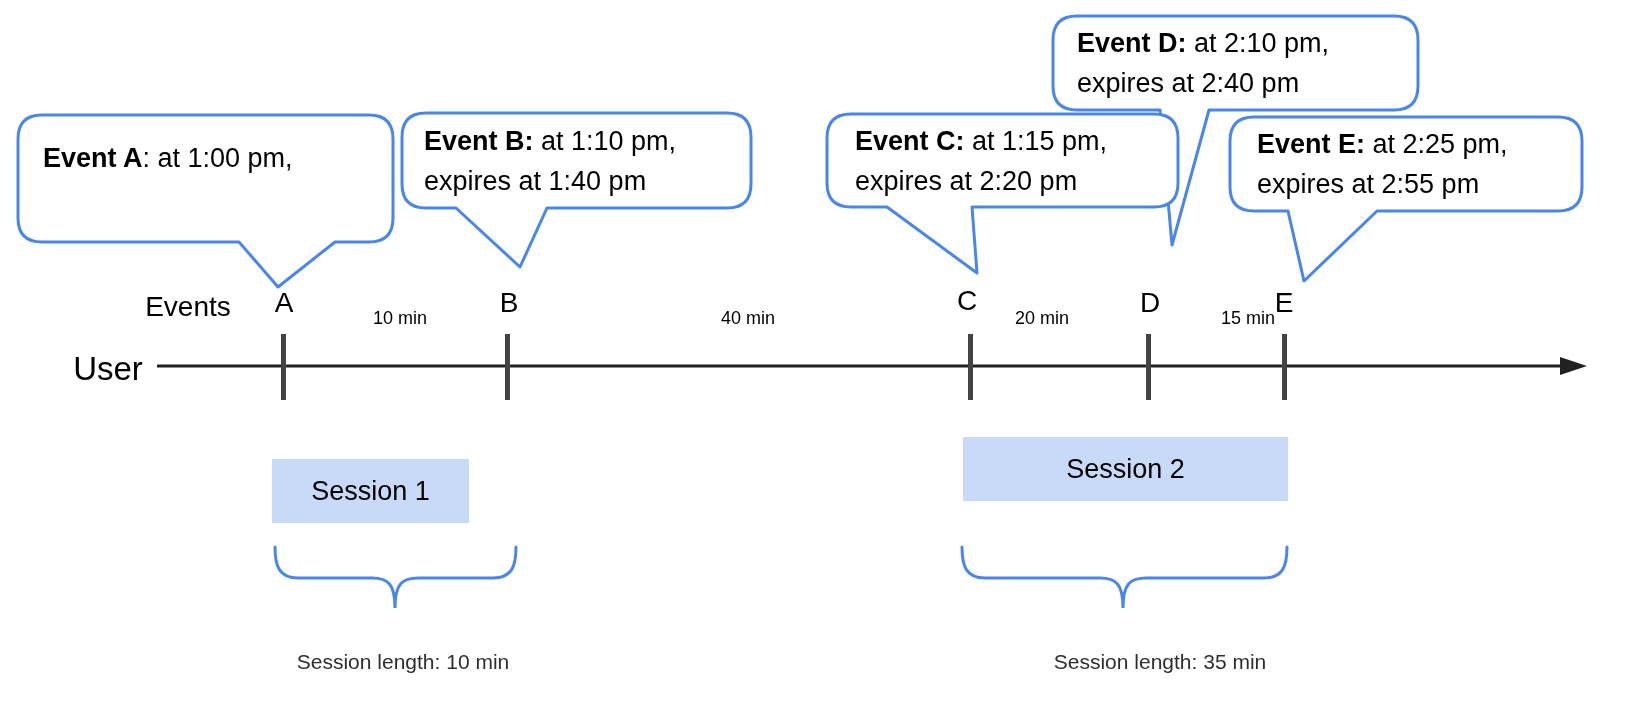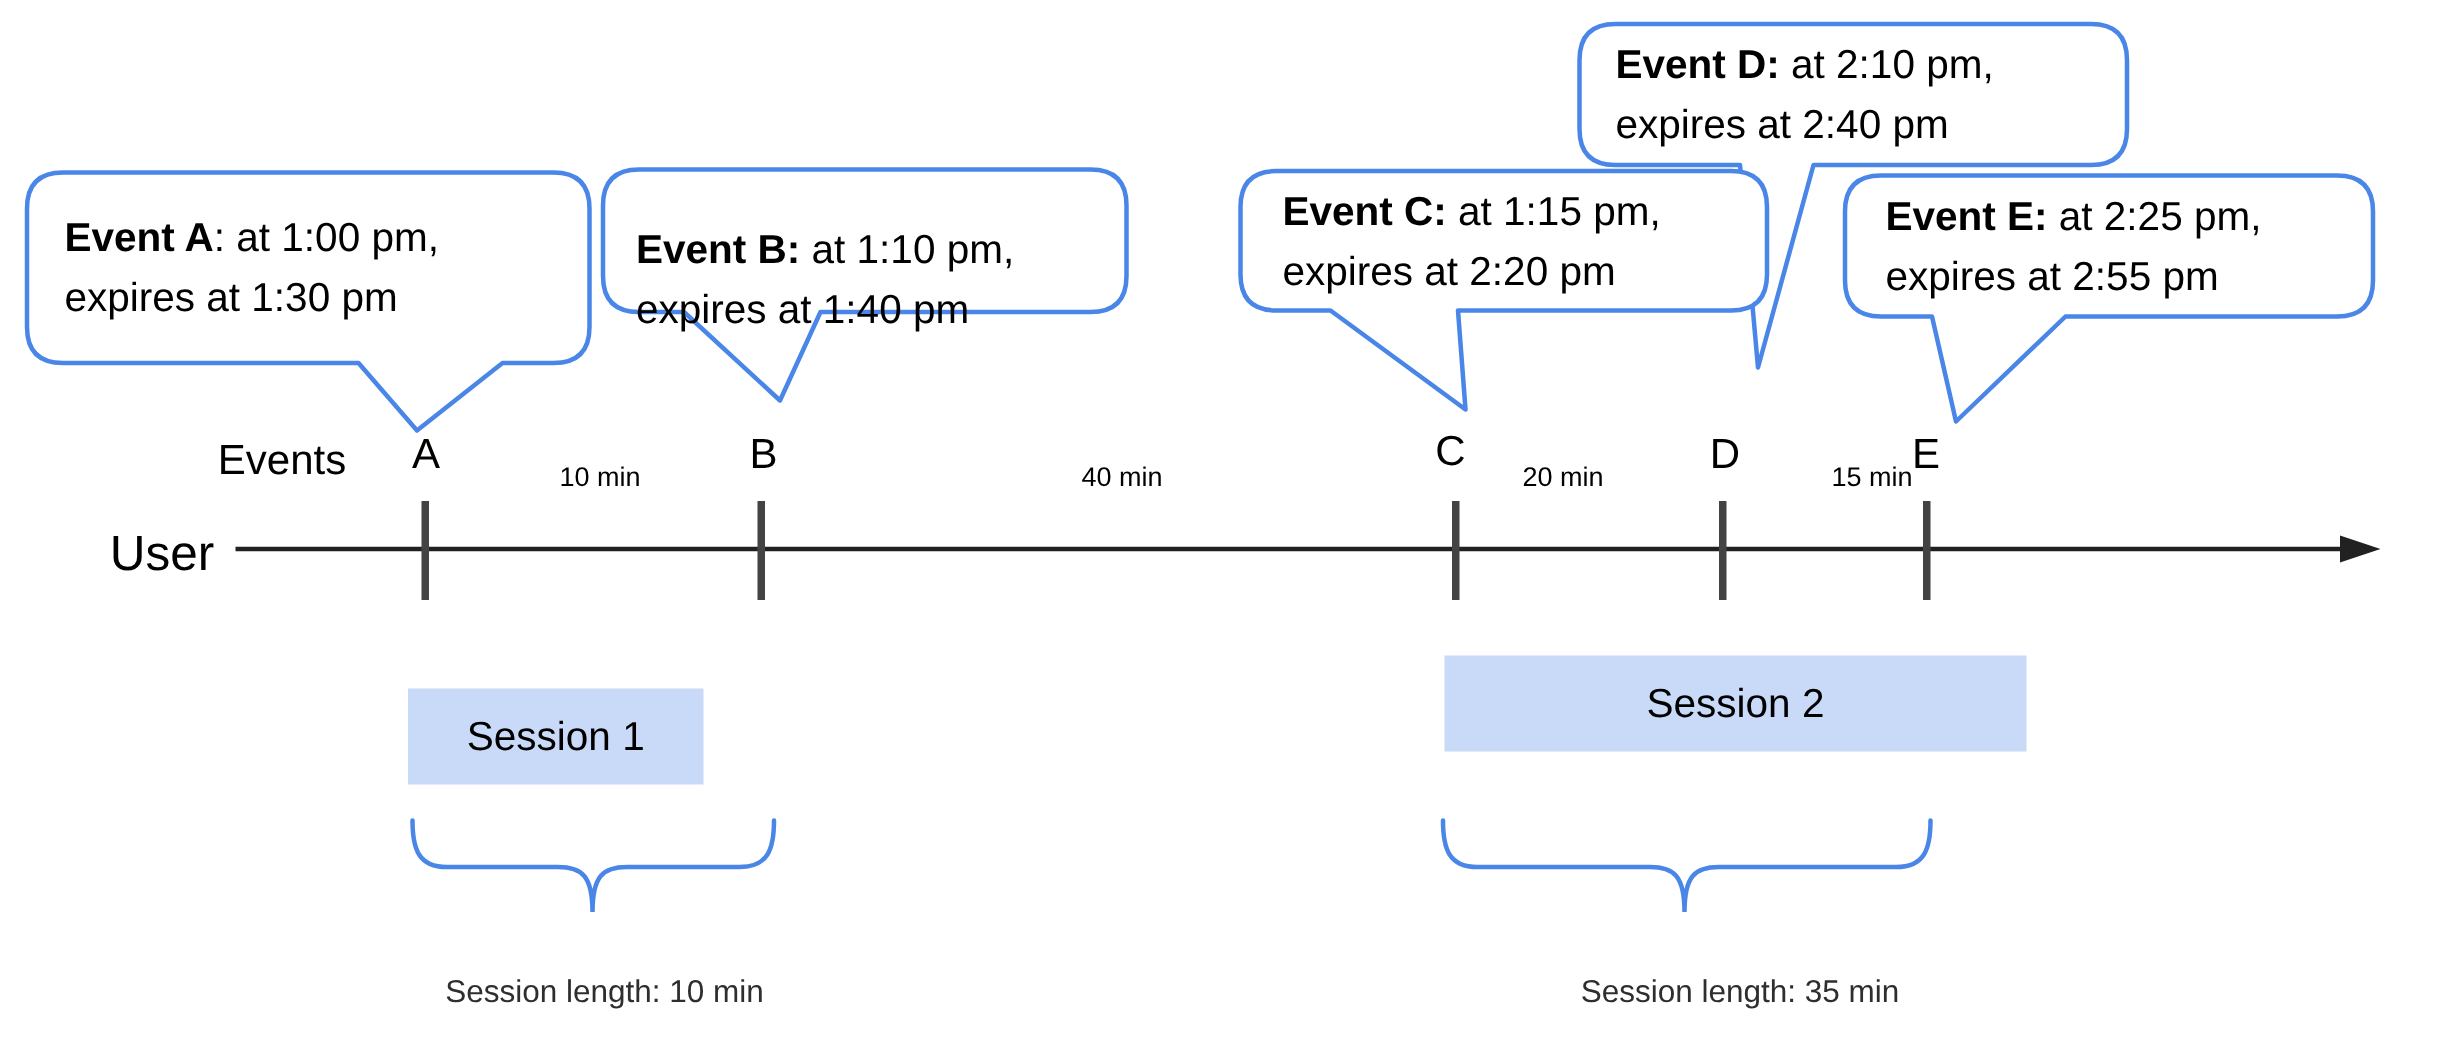--- a/index.html
+++ b/index.html
@@ -48,23 +48,22 @@
     <rect class="tick" x="968" y="334" width="5" height="66"></rect>
     <rect class="tick" x="1146" y="334" width="5" height="66"></rect>
     <rect class="tick" x="1282" y="334" width="5" height="66"></rect>
 
     <path class="brace" d="M 275 547 C 275 566 279 578 298 578 L 372 578 C 388 578 395 584 395 608 C 395 584 402 578 418 578 L 493 578 C 512 578 516 566 516 547"></path>
     <path class="brace" d="M 962 547 C 962 566 966 578 985 578 L 1100 578 C 1116 578 1123 584 1123 608 C 1123 584 1130 578 1146 578 L 1264 578 C 1283 578 1287 566 1287 547"></path>
   </svg>
 
   <div class="callout-text" style="left:43px;top:138px;">
     <span class="b">Event A</span><span>: at 1:00 pm,</span><br>
-    <span>expires at 1:30 pm</span>
   </div>
-  <div class="callout-text" style="left:424px;top:121px;margin-top:25px;">
+  <div class="callout-text" style="left:424px;top:121px;">
     <span class="b">Event B:</span><span> at 1:10 pm,</span><br>
     <span>expires at 1:40 pm</span>
   </div>
   <div class="callout-text" style="left:855px;top:121px;">
     <span class="b">Event C:</span><span> at 1:15 pm,</span><br>
     <span>expires at 2:20 pm</span>
   </div>
   <div class="callout-text" style="left:1077px;top:23px;">
     <span class="b">Event D:</span><span> at 2:10 pm,</span><br>
     <span>expires at 2:40 pm</span>
@@ -82,18 +81,18 @@
   <div class="abs tickletter ctr" style="left:967px;top:286px;">C</div>
   <div class="abs tickletter ctr" style="left:1150px;top:288px;">D</div>
   <div class="abs tickletter ctr" style="left:1284px;top:288px;">E</div>
 
   <div class="abs interval ctr" style="left:400px;top:306px;">10 min</div>
   <div class="abs interval ctr" style="left:748px;top:306px;">40 min</div>
   <div class="abs interval ctr" style="left:1042px;top:306px;">20 min</div>
   <div class="abs interval ctr" style="left:1214px;top:306px;margin-left:34px;">15 min</div>
 
   <div class="session-box" style="left:272px;top:459px;width:197px;">Session 1</div>
-  <div class="session-box" style="left:963px;top:437px;width:388px;">Session 2</div>
+  <div class="session-box" style="left:963px;top:437px;width:325px;">Session 2</div>
 
   <div class="abs length-label ctr" style="left:403px;top:646px;">Session length: 10 min</div>
   <div class="abs length-label ctr" style="left:1160px;top:646px;">Session length: 35 min</div>
 
 </div>
 
 </body></html>

